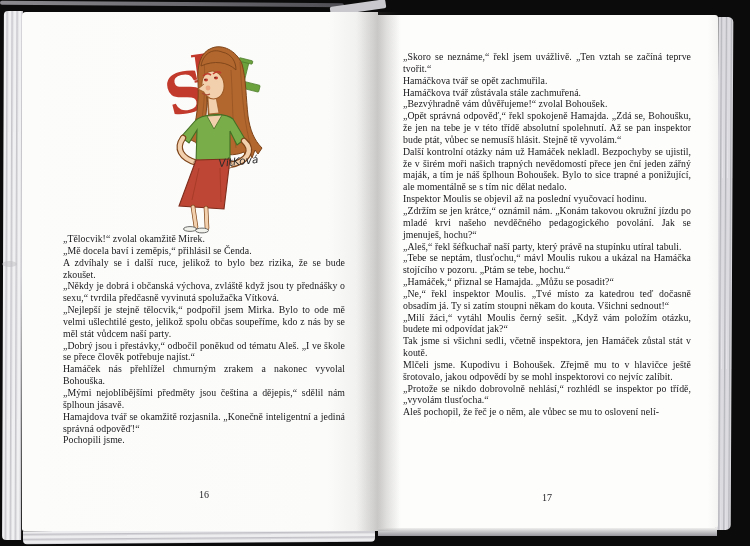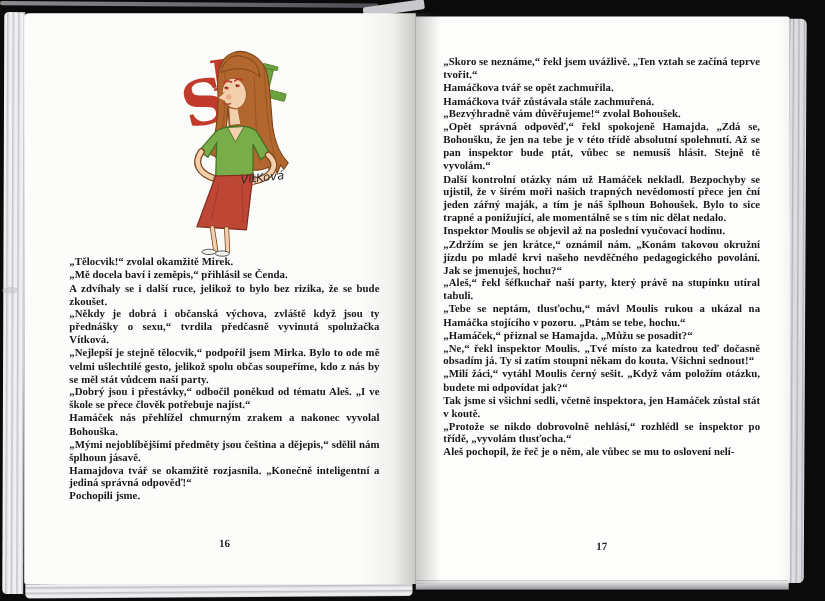--- a/index.html
+++ b/index.html
@@ -24,25 +24,25 @@
   .page{position:absolute;}
   .page-left{left:22px;top:12px;width:356px;height:519px;border-radius:4px 0 0 2px;
     background:linear-gradient(90deg,#fcfcfb 0%,#fbfbfa 86%,#f0f0ef 95%,#e1e1e0 100%);}
   .page-right{left:378px;top:15px;width:340px;height:513px;border-radius:0 3px 3px 0;
     background:linear-gradient(90deg,#e5e5e4 0%,#f2f2f1 2.5%,#fdfdfc 7%,#fdfdfc 97%,#f4f4f3 100%);}
   .gutter-shadow{position:absolute;left:356px;top:12px;width:44px;height:519px;pointer-events:none;
     background:linear-gradient(90deg,rgba(0,0,0,0) 0%,rgba(80,75,70,.14) 42%,rgba(95,90,85,.20) 52%,rgba(0,0,0,0) 100%);}
   .smudge{position:absolute;left:2px;top:261px;width:15px;height:6px;background:#bdbdc2;
     border-radius:50%;opacity:.5;}
   .text-block{position:absolute;text-align:justify;color:#17171a;
-    font-size:9.8px;line-height:11.85px;letter-spacing:.05px;font-weight:bold;}
+    font-size:9.8px;line-height:11.85px;letter-spacing:.05px;}
   .text-left{left:41px;top:221px;width:282px;}
   .text-right{left:25px;top:36px;width:288px;}
   .para{margin:0;}
-  .pageno{position:absolute;text-align:center;font-size:10px;color:#26262a;font-weight:bold;}
+  .pageno{position:absolute;text-align:center;font-size:10px;color:#26262a;}
   .pageno-left{left:41px;top:477px;width:282px;}
   .pageno-right{left:25px;top:477px;width:288px;}
   .illustration{position:absolute;left:128px;top:26px;width:214px;height:210px;}
 </style>
 </head>
 <body>
 
 <div class="scene">
 
   <div class="cover-top-highlight"></div>
@@ -78,20 +78,21 @@
         <p class="para">„Opět správná odpověď,“ řekl spokojeně Hamajda. „Zdá se, Bohoušku, že jen na tebe je v této třídě absolutní spolehnutí. Až se pan inspektor bude ptát, vůbec se nemusíš hlásit. Stejně tě vyvolám.“</p>
         <p class="para">Další kontrolní otázky nám už Hamáček nekladl. Bezpochyby se ujistil, že v širém moři našich trapných nevědomostí přece jen ční jeden zářný maják, a tím je náš šplhoun Bohoušek. Bylo to sice trapné a ponižující, ale momentálně se s tím nic dělat nedalo.</p>
         <p class="para">Inspektor Moulis se objevil až na poslední vyučovací hodinu.</p>
         <p class="para">„Zdržím se jen krátce,“ oznámil nám. „Konám takovou okružní jízdu po mladé krvi našeho nevděčného pedagogického povolání. Jak se jmenuješ, hochu?“</p>
         <p class="para">„Aleš,“ řekl šéfkuchař naší party, který právě na stupínku utíral tabuli.</p>
         <p class="para">„Tebe se neptám, tlusťochu,“ mávl Moulis rukou a ukázal na Hamáčka stojícího v pozoru. „Ptám se tebe, hochu.“</p>
         <p class="para">„Hamáček,“ přiznal se Hamajda. „Můžu se posadit?“</p>
         <p class="para">„Ne,“ řekl inspektor Moulis. „Tvé místo za katedrou teď dočasně obsadím já. Ty si zatím stoupni někam do kouta. Všichni sednout!“</p>
         <p class="para">„Milí žáci,“ vytáhl Moulis černý sešit. „Když vám položím otázku, budete mi odpovídat jak?“</p>
         <p class="para">Tak jsme si všichni sedli, včetně inspektora, jen Hamáček zůstal stát v koutě.</p>
+        <p class="para">Mlčeli jsme. Kupodivu i Bohoušek. Zřejmě mu to v hlavičce ještě šrotovalo, jakou odpovědí by se mohl inspektorovi co nejvíc zalíbit.</p>
         <p class="para">„Protože se nikdo dobrovolně nehlásí,“ rozhlédl se inspektor po třídě, „vyvolám tlusťocha.“</p>
         <p class="para">Aleš pochopil, že řeč je o něm, ale vůbec se mu to oslovení nelí-</p>
       </div>
     <div class="pageno pageno-right">17</div>
   </div>
 
   <div class="gutter-shadow"></div>
 
   <svg class="illustration" viewBox="128 26 214 210" xmlns="http://www.w3.org/2000/svg">
 

